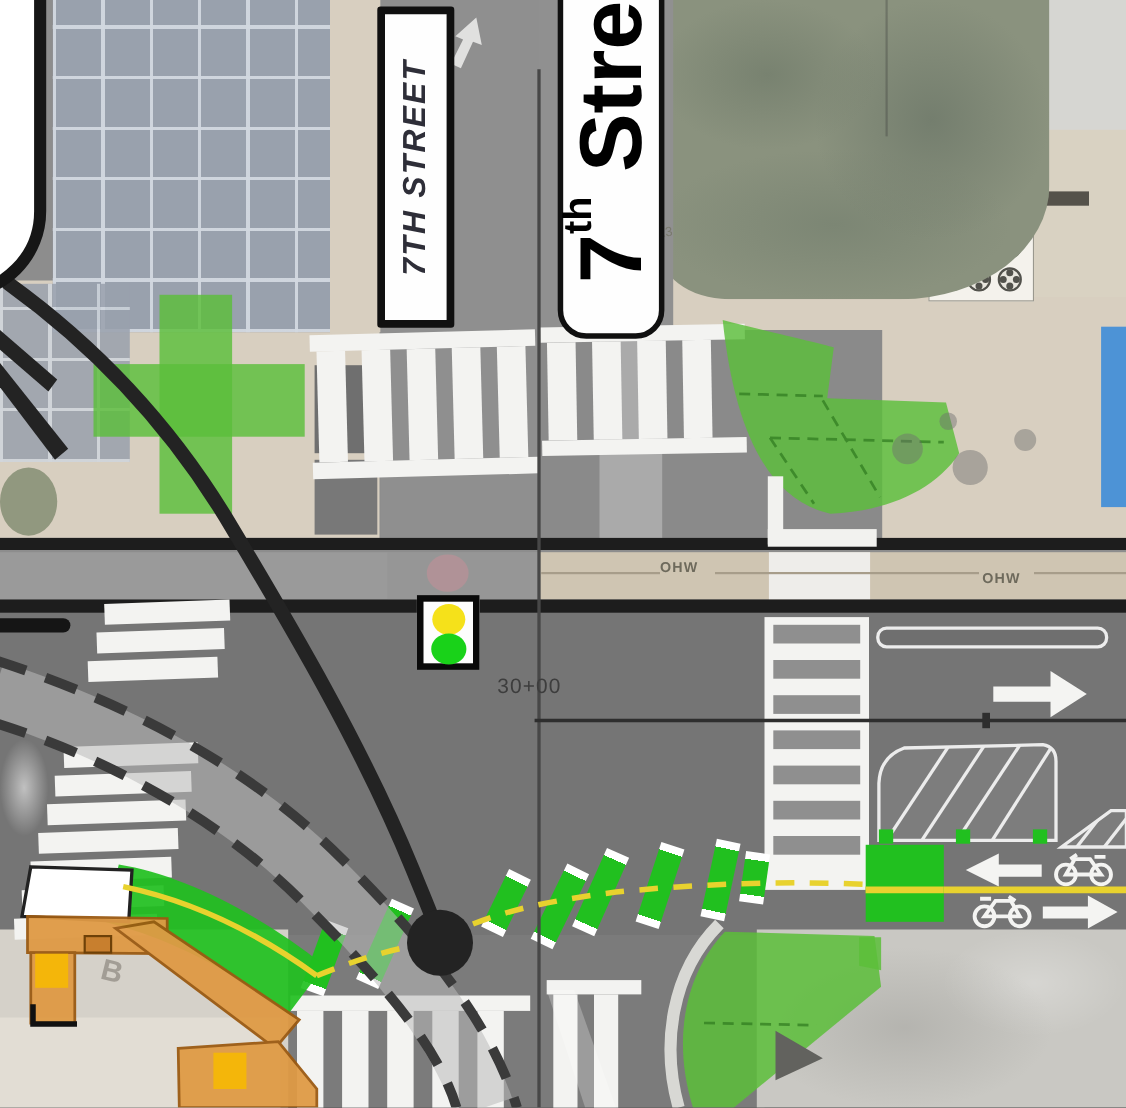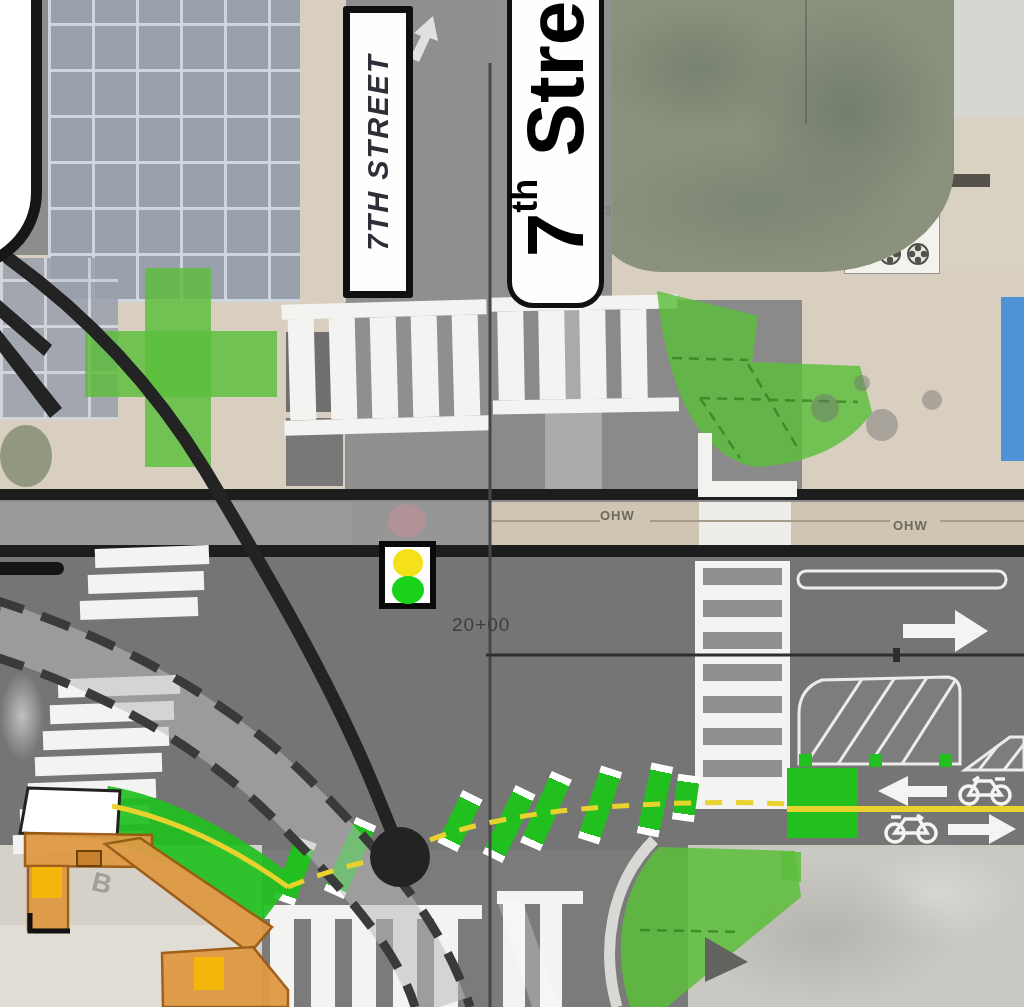--- a/index.html
+++ b/index.html
@@ -315,14 +315,14 @@
       <span>7</span><sup class="ord">th</sup>
       <span>Stre</span>
     </div>
   </div>
 
   <div class="abs" style="left:379px;top:541px;width:57px;height:68px;background:#fdfdfd;border:6px solid #0a0a0a;box-sizing:border-box;">
     <div style="width:30px;height:28px;border-radius:50%;background:#f5e11a;margin:2px auto 0;"></div>
     <div style="width:32px;height:28px;border-radius:50%;background:#19d219;margin:-1px auto 0;"></div>
   </div>
 
-  <span class="abs" style="left:452px;top:614px;font-size:19px;color:#3d3d3d;letter-spacing:1px;">20+00</span>
+  <span class="abs" style="left:452px;top:614px;font-size:19px;color:#3d3d3d;letter-spacing:1px;">30+00</span>
 </div>
 
 </body></html>

